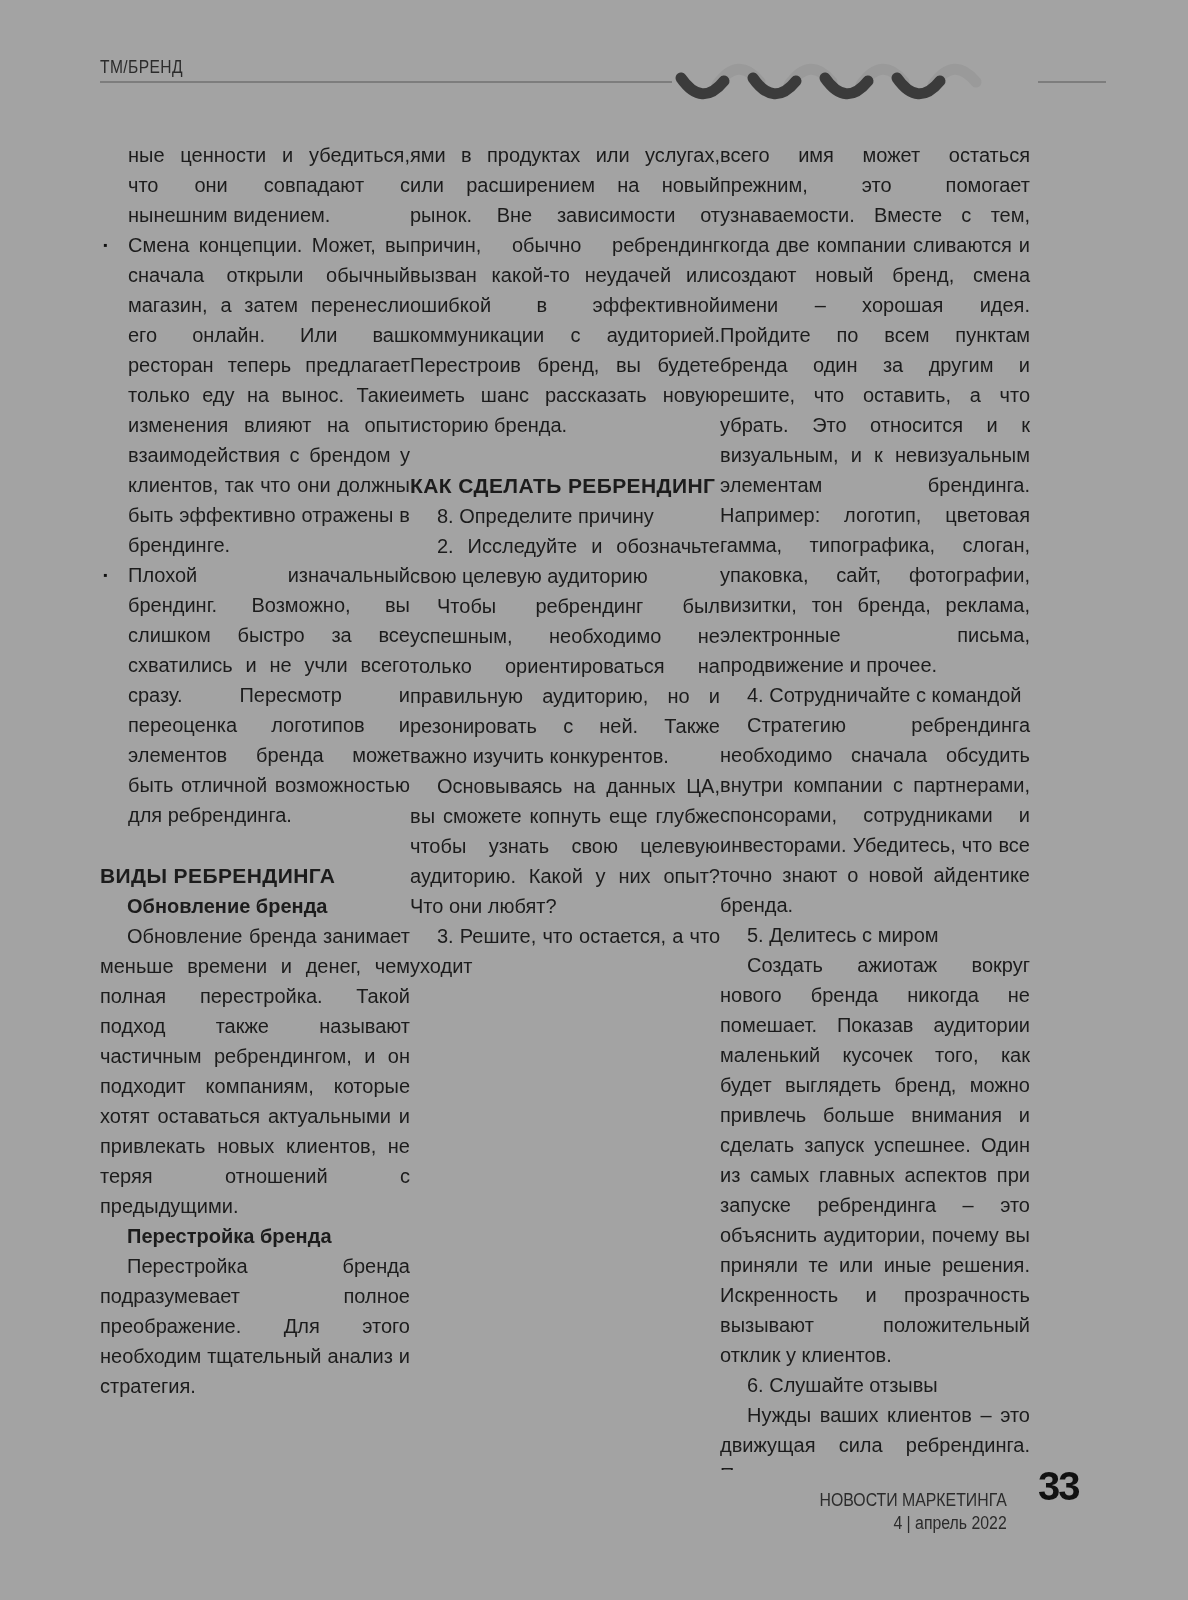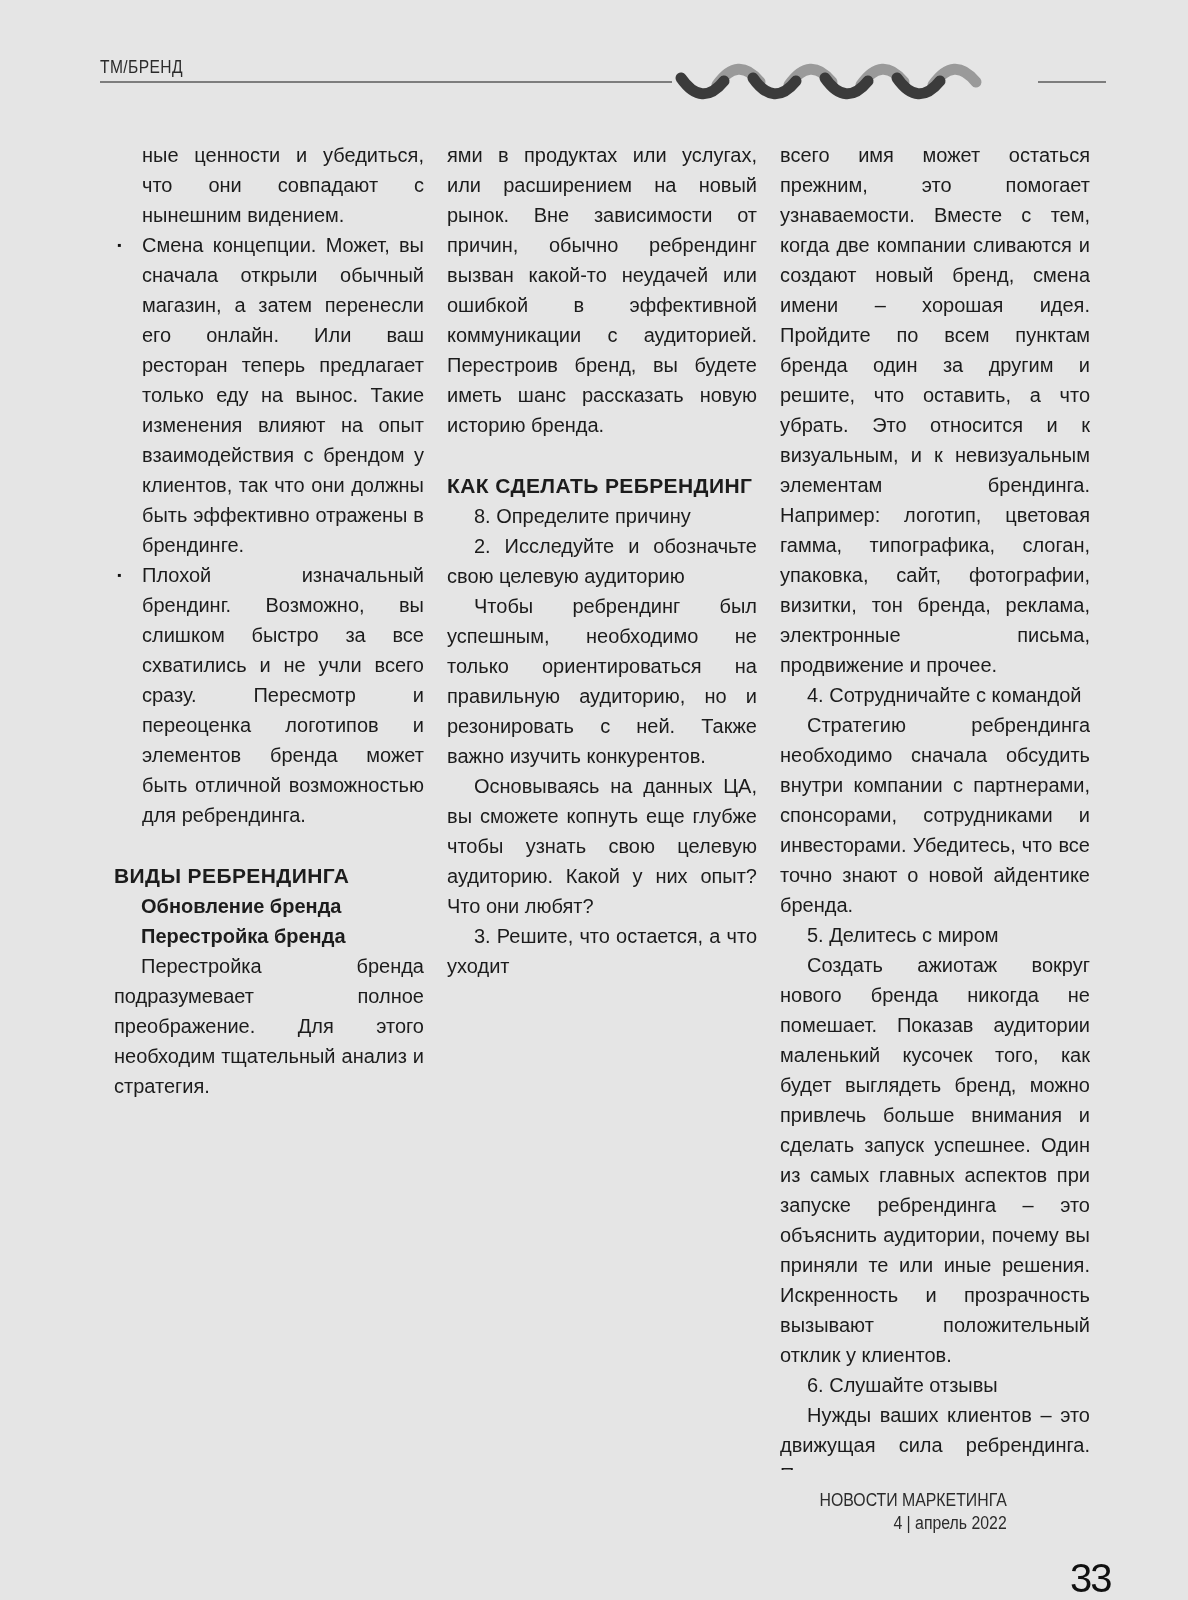--- a/index.html
+++ b/index.html
@@ -1,38 +1,38 @@
 <!DOCTYPE html>
 <html lang="ru"><head>
 <meta charset="utf-8">
 <style>
   html,body{margin:0;padding:0;background:#ffffff;}
   .page{
     position:relative;
     width:1188px;height:1600px;
-    background:#e5e5e5;
+    background:#a3a3a3;
     overflow:hidden;
     font-family:"Liberation Sans",sans-serif;
     color:#1c1c1c;
   }
   
   .section-label{
     position:absolute;left:100px;top:56px;
     font-size:19px;letter-spacing:.5px;color:#2b2b2b;
     transform:scaleX(.82);transform-origin:left bottom;
     white-space:nowrap;
   }
   .rule{position:absolute;height:2px;background:#7d7d7d;}
   .rule-main{left:100px;top:81px;width:572px;}
   .rule-end{left:1038px;top:81px;width:68px;}
   .wave{position:absolute;left:668px;top:54px;width:350px;height:56px;}
   
   .columns{
-    position:absolute;left:114px;top:140px;width:976px;height:1330px;
-    display:flex;gap:23px;overflow:hidden;
+    position:absolute;left:100px;top:140px;width:976px;height:1330px;
+    display:flex;overflow:hidden;
   }
   .col{width:310px;font-size:20px;line-height:30px;text-align:justify;
        hyphens:auto;-webkit-hyphens:auto;}
   .block{margin:0;}
   .para{text-indent:27px;}
   .para.no-indent{text-indent:0;}
   .heading{
     font-weight:bold;font-size:21px;letter-spacing:.4px;
     margin-top:31px;text-align:left;text-indent:0;
   }
@@ -43,22 +43,22 @@
     font-size:12px;line-height:30px;color:#111;
   }
   
   .footer-block{
     position:absolute;right:181px;top:1489px;
     text-align:right;font-size:18px;line-height:23px;color:#2b2b2b;
     transform:scaleX(.88);transform-origin:right top;
     white-space:nowrap;
   }
   .page-number{
-    position:absolute;left:1038px;top:1556px;
-    font-size:40px;font-weight:normal;letter-spacing:-2px;color:#111;margin-left:32px;
+    position:absolute;left:1038px;top:1464px;
+    font-size:40px;font-weight:bold;letter-spacing:-2px;color:#111;
   }
 </style>
 </head>
 <body>
 
 <div class="page">
 
   <div class="section-label">ТМ/БРЕНД</div>
   <div class="rule rule-main"></div>
   <svg class="wave" viewBox="0 0 340 56" xmlns="http://www.w3.org/2000/svg" aria-hidden="true">
@@ -79,20 +79,21 @@
   </svg>
   <div class="rule rule-end"></div>
 
   <div class="columns" id="columns">
       <div class="col">
         <div class="block bullet no-marker"><span>ные ценности и убедиться, что они совпадают с нынешним видением.</span></div>
         <div class="block bullet"><span class="marker">▪</span><span>Смена концепции. Может, вы сначала открыли обычный магазин, а затем перенесли его онлайн. Или ваш ресторан теперь предлагает только еду на вынос. Такие изменения влияют на опыт взаимодействия с брендом у клиентов, так что они должны быть эффективно отражены в брендинге.</span></div>
         <div class="block bullet"><span class="marker">▪</span><span>Плохой изначальный брендинг. Возможно, вы слишком быстро за все схватились и не учли всего сразу. Пересмотр и переоценка логотипов и элементов бренда может быть отличной возможностью для ребрендинга.</span></div>
         <div class="block heading">ВИДЫ РЕБРЕНДИНГА</div>
         <div class="block subheading">Обновление бренда</div>
+        <p class="block para">Обновление бренда занимает меньше времени и денег, чем полная перестройка. Такой подход также называют частичным ребрендингом, и он подходит компаниям, которые хотят оставаться актуальными и привлекать новых клиентов, не теряя отношений с предыдущими.</p>
         <div class="block subheading">Перестройка бренда</div>
         <p class="block para">Перестройка бренда подразумевает полное преображение. Для этого необходим тщательный анализ и стратегия.</p>
       </div>
       <div class="col">
         <p class="block para no-indent">ями в продуктах или услугах, или расширением на новый рынок. Вне зависимости от причин, обычно ребрендинг вызван какой-то неудачей или ошибкой в эффективной коммуникации с аудиторией. Перестроив бренд, вы будете иметь шанс рассказать новую историю бренда.</p>
         <div class="block heading">КАК СДЕЛАТЬ РЕБРЕНДИНГ</div>
         <p class="block para">8. Определите причину</p>
         <p class="block para">2. Исследуйте и обозначьте свою целевую аудиторию</p>
         <p class="block para">Чтобы ребрендинг был успешным, необходимо не только ориентироваться на правильную аудиторию, но и резонировать с ней. Также важно изучить конкурентов.</p>
         <p class="block para">Основываясь на данных ЦА, вы сможете копнуть еще глубже чтобы узнать свою целевую аудиторию. Какой у них опыт? Что они любят?</p>

